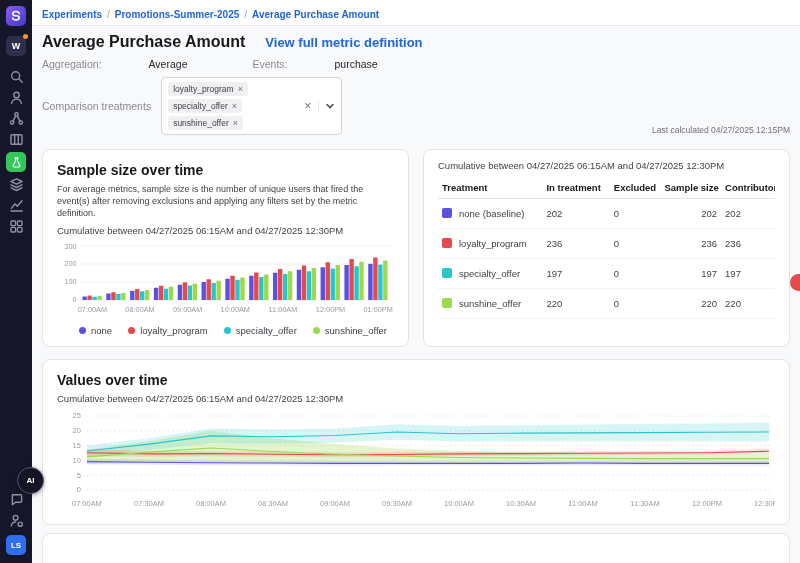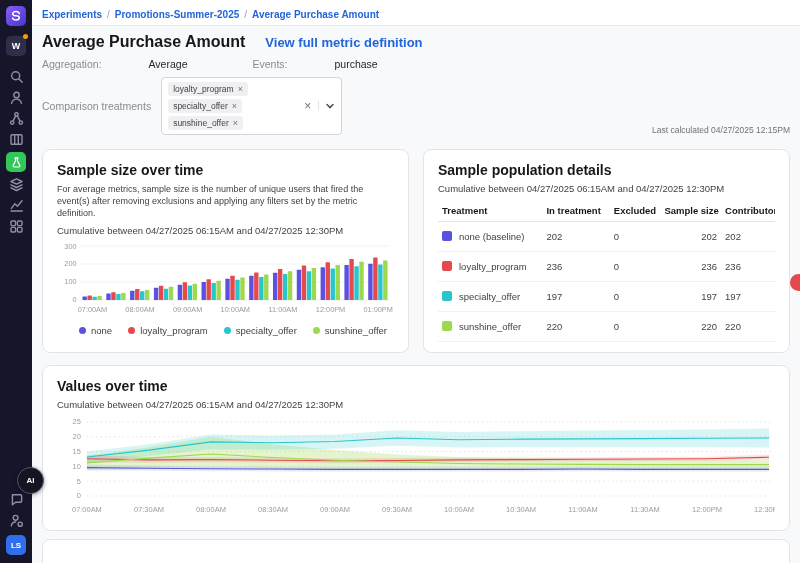--- a/index.html
+++ b/index.html
@@ -313,21 +313,20 @@
                 <span>specialty_offer</span>
               </span>
               <span class="leg-item">
                 <i class="leg-dot" style="background: rgb(156, 217, 78);"></i>
                 <span>sunshine_offer</span>
               </span>
             </div>
         </section>
 
         <section class="card">
-          <h2>Sample population details</h2>
           <p class="period">Cumulative between 04/27/2025 06:15AM and 04/27/2025 12:30PM</p>
           <table class="pop">
             <thead>
                 <tr id="pop-head">
                   <th>Treatment</th>
                   <th>In treatment</th>
                   <th>Excluded</th>
                   <th>Sample size</th>
                   <th>Contributors</th>
                 </tr>

